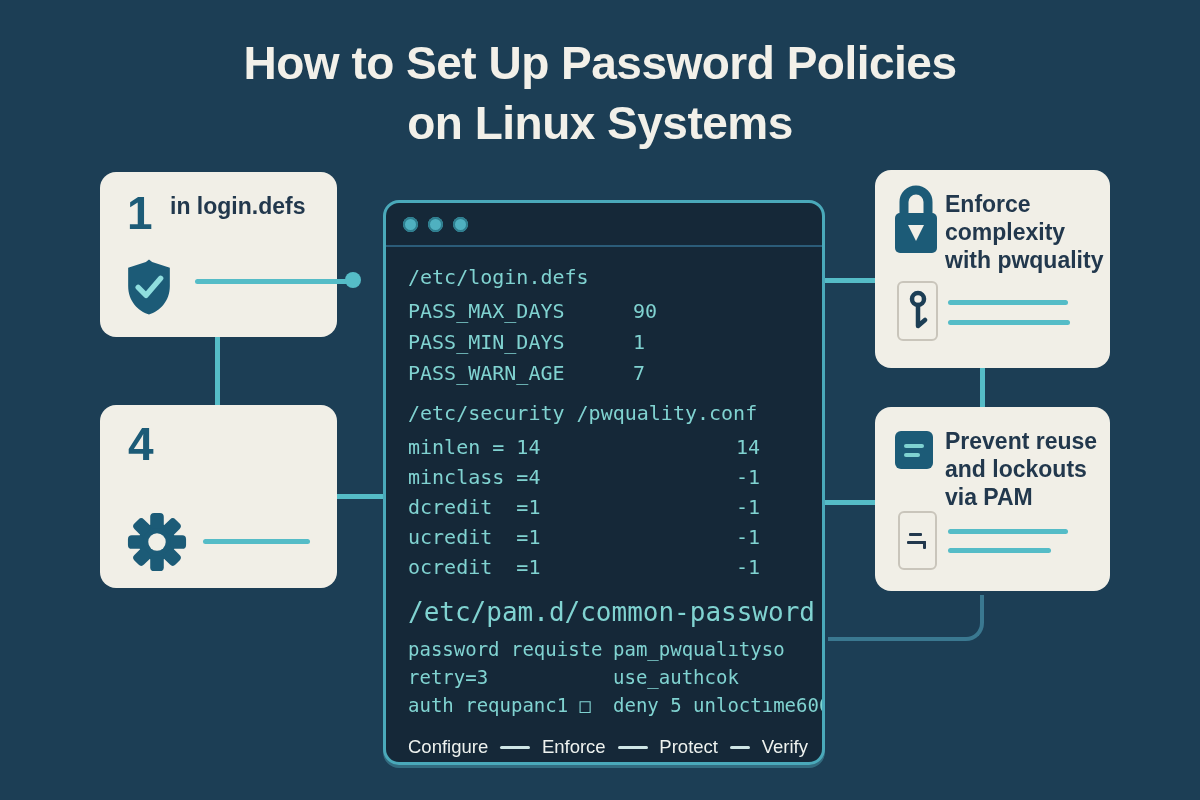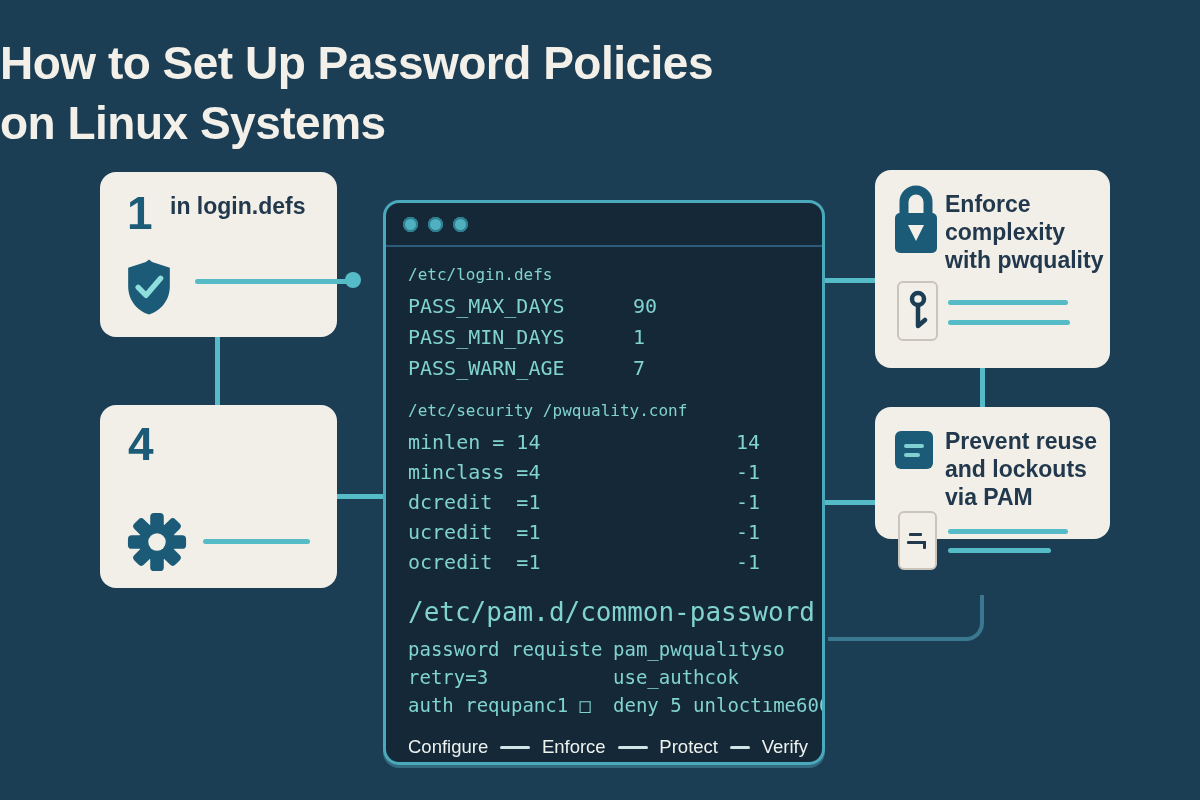--- a/index.html
+++ b/index.html
@@ -10,21 +10,21 @@
   }
   *{margin:0;padding:0;box-sizing:border-box}
   html,body{width:1200px;height:800px}
   body{
     position:relative;width:1200px;height:800px;overflow:hidden;
     background:var(--bg);
     font-family:"Liberation Sans",sans-serif;
   }
   .title{
     position:absolute;top:34px;left:0;width:100%;
-    text-align:left;color:var(--title);
+    text-align:center;color:var(--title);
     font-size:46px;font-weight:700;letter-spacing:-.5px;line-height:1.3;
   }
   
   .card{
     position:absolute;background:var(--card);border-radius:16px;
   }
   .card .num{
     position:absolute;font-size:46px;font-weight:700;color:var(--deep);line-height:1;
   }
   .card .ctitle{
@@ -38,21 +38,21 @@
 
   #card-step4{left:100px;top:405px;width:237px;height:183px}
   #card-step4 .num{left:28px;top:16px}
   #card-step4 .ctitle{left:70px;top:20px}
   #card-step4 svg{position:absolute;left:26px;top:106px}
 
   #card-enforce{left:875px;top:170px;width:235px;height:198px}
   #card-enforce .ctitle{left:70px;top:20px}
   #card-enforce svg.lock{position:absolute;left:18px;top:13px}
 
-  #card-prevent{left:875px;top:407px;width:235px;height:132px}
+  #card-prevent{left:875px;top:407px;width:235px;height:184px}
   #card-prevent .ctitle{left:70px;top:20px}
 
   .sqicon{
     position:absolute;left:20px;top:24px;width:38px;height:38px;
     background:var(--deep);border-radius:6px;
   }
   .sqicon i{position:absolute;left:9px;height:4px;background:#7fd2d1;border-radius:2px;display:block}
   .sqicon i.l1{top:13px;width:20px}
   .sqicon i.l2{top:22px;width:16px}
 
@@ -105,21 +105,21 @@
     background:#4fb0c0;box-shadow:inset 0 0 0 2px #2e7d8e;
   }
   .t-header .dot:nth-child(1){left:17px}
   .t-header .dot:nth-child(2){left:42px}
   .t-header .dot:nth-child(3){left:67px}
 
   .t-section{
     position:absolute;left:22px;right:10px;
     font-family:"DejaVu Sans Mono",monospace;color:var(--code);
   }
-  .t-section .sh{font-size:16px;margin-bottom:7px;white-space:pre}
+  .t-section .sh{font-size:20px;margin-bottom:7px;white-space:pre}
   .t-section .trow{position:relative;white-space:pre}
   .t-section .trow .v{position:absolute;top:0;white-space:pre}
   .s1{top:62px;font-size:20px}
   .s1 .trow{line-height:31px}
   .s1 .trow .v{left:225px}
   .s2{top:198px;font-size:20px}
   .s2 .trow{line-height:30px}
   .s2 .trow .v{left:328px}
   .s3{top:394px;font-size:19px}
   .s3 .sh{font-size:26px;margin-bottom:8px}

